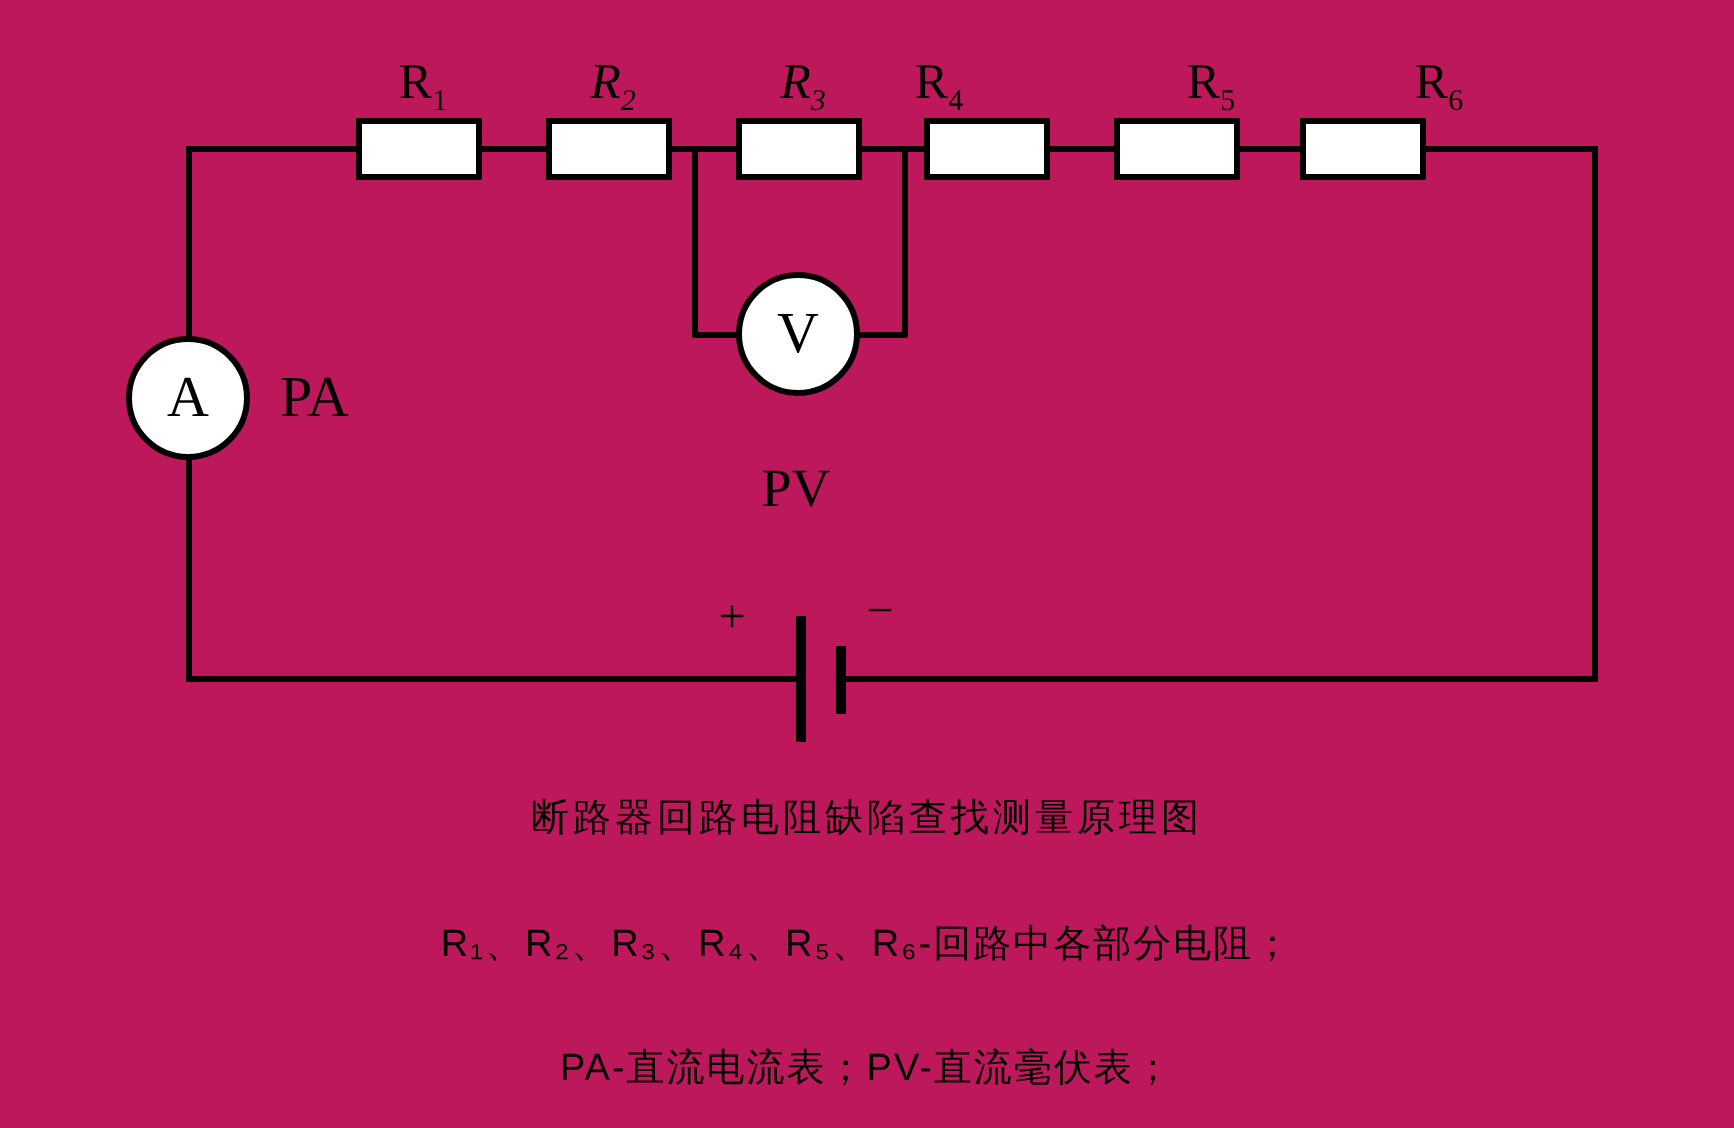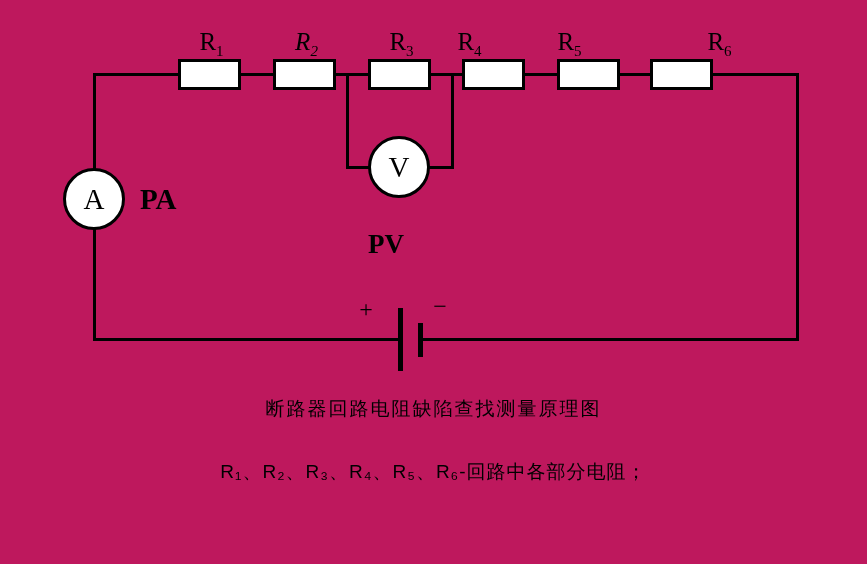--- a/index.html
+++ b/index.html
@@ -31,22 +31,22 @@
     position: absolute;
     top: 28px;
     width: 63px;
     height: 28px;
     text-align: center;
     font-size: 25px;
     line-height: 28px;
     font-family: "Liberation Serif", serif;
   }
   .rlabel sub { font-size: 15px; line-height: 0; }
-  .l1 { left: 180px; } .l2 { left: 275px; font-style: italic; } .l3 { left: 370px; }
-  .l4 { left: 438px; } .l5 { left: 538px; } .l6 { left: 688px; }
+  .l1 { left: 180px; } .l2 { left: 275px; font-style: italic; } .l3 { left: 370px; font-style: italic; }
+  .l4 { left: 438px; } .l5 { left: 574px; } .l6 { left: 688px; }
 
   
   .meter {
     position: absolute;
     width: 62px;
     height: 62px;
     border: 3px solid #000000;
     border-radius: 50%;
     background: #ffffff;
     box-sizing: border-box;
@@ -55,24 +55,23 @@
     justify-content: center;
     font-size: 29px;
     font-family: "Liberation Serif", serif;
   }
   .ammeter { left: 63px; top: 168px; }
   .voltmeter { left: 368px; top: 136px; }
 
   .meter-tag {
     position: absolute;
     font-family: "Liberation Serif", serif;
-    font-weight: bold;
   }
   .pa-tag { left: 140px; top: 183px; font-size: 29px; }
-  .pv-tag { left: 368px; top: 229px; width: 60px; text-align: left; font-size: 27px; }
+  .pv-tag { left: 368px; top: 229px; width: 60px; text-align: center; font-size: 27px; }
 
   
   .plate { position: absolute; background: #000000; }
   .plate-long  { left: 398px; top: 308px; width: 5px; height: 63px; }
   .plate-short { left: 418px; top: 323px; width: 5px; height: 34px; }
   .pol {
     position: absolute;
     width: 26px; height: 26px;
     text-align: center;
     font-size: 24px; line-height: 26px;
@@ -133,14 +132,15 @@
   <div class="meter-tag pa-tag">PA</div>
   <div class="meter-tag pv-tag">PV</div>
 
   <div class="plate plate-long"></div>
   <div class="plate plate-short"></div>
   <div class="pol pol-plus">+</div>
   <div class="pol pol-minus">−</div>
 
   <div class="cap cap-title">断路器回路电阻缺陷查找测量原理图</div>
   <div class="cap cap-legend1">R₁、R₂、R₃、R₄、R₅、R₆-回路中各部分电阻；</div>
+  <div class="cap cap-legend2">PA-直流电流表；PV-直流毫伏表；</div>
 
 </div>
 
 </body></html>

